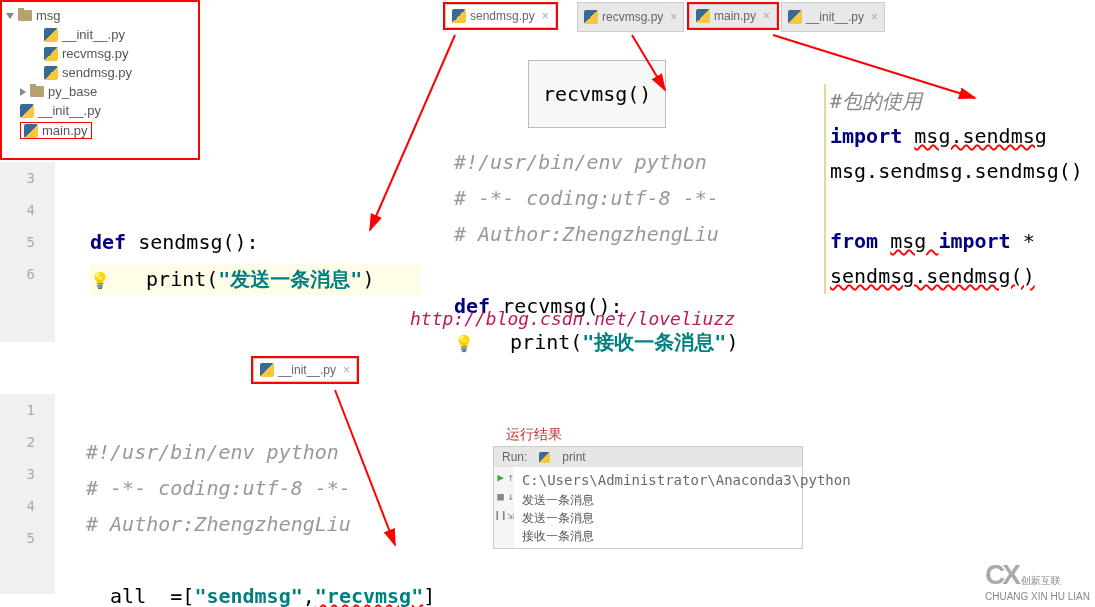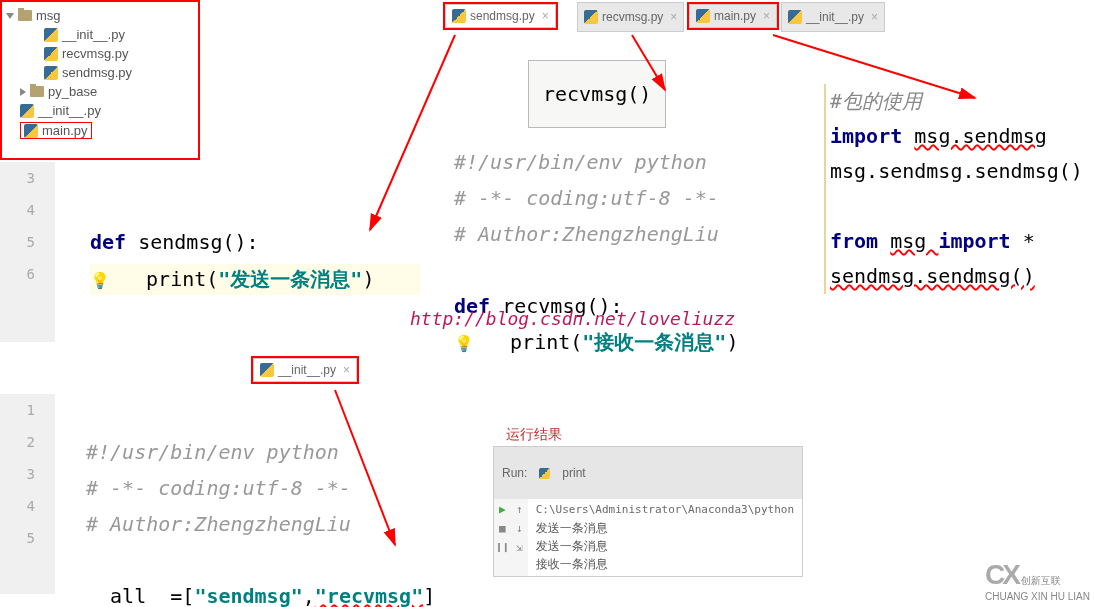--- a/index.html
+++ b/index.html
@@ -37,27 +37,27 @@
 .bulb{color:#e6a800;font-size:16px}
 
 .tooltip{position:absolute;left:528px;top:60px;background:#f7f7f5;border:1px solid #bbb;padding:21px 14px;font-family:Consolas,monospace;font-size:20px}
 
 .watermark{position:absolute;left:410px;top:308px;font-family:Consolas,monospace;font-size:18px;color:#be185d;font-style:italic}
 
 .tabs2{position:absolute;left:251px;top:356px;border:2px solid red;height:28px;display:flex}
 
 .run-title{position:absolute;left:506px;top:426px;color:#c03030;font-family:"Microsoft YaHei",sans-serif;font-size:14px}
 .run-panel{position:absolute;left:493px;top:446px;width:310px;border:1px solid #ccc}
-.run-hdr{background:#e6e6e6;padding:19px 8px;font-family:"Segoe UI",sans-serif;font-size:12px;color:#666;display:flex;align-items:center;gap:12px}
+.run-hdr{background:#e6e6e6;padding:3px 8px;font-family:"Segoe UI",sans-serif;font-size:12px;color:#666;display:flex;align-items:center;gap:12px}
 .run-body{display:flex}
 .run-ctrl{width:25px;background:#f5f5f5;display:flex;flex-direction:column;align-items:center;padding:4px 0;gap:6px;font-size:11px;color:#888}
 .run-ctrl2{width:25px;background:#f5f5f5;display:flex;flex-direction:column;align-items:center;padding:4px 0;gap:6px;font-size:11px;color:#888}
 .play{color:#4a4}
 .run-out{flex:1;padding:3px 8px;font-family:"SimSun",monospace;font-size:12px;color:#555;line-height:1.5}
-.run-path{color:#6a6a6a;font-size:11px}
+.run-path{color:#6a6a6a;font-size:14px}
 
 .logo{position:absolute;right:5px;bottom:5px;font-family:"Microsoft YaHei",sans-serif;font-size:10px;color:#888;}
 .logo .big{font-size:28px;color:#aaa;font-weight:bold;letter-spacing:-3px}
 
 svg.arrow{position:absolute;pointer-events:none}
 </style>
 </head>
 <body>
 
 <div class="tree">

